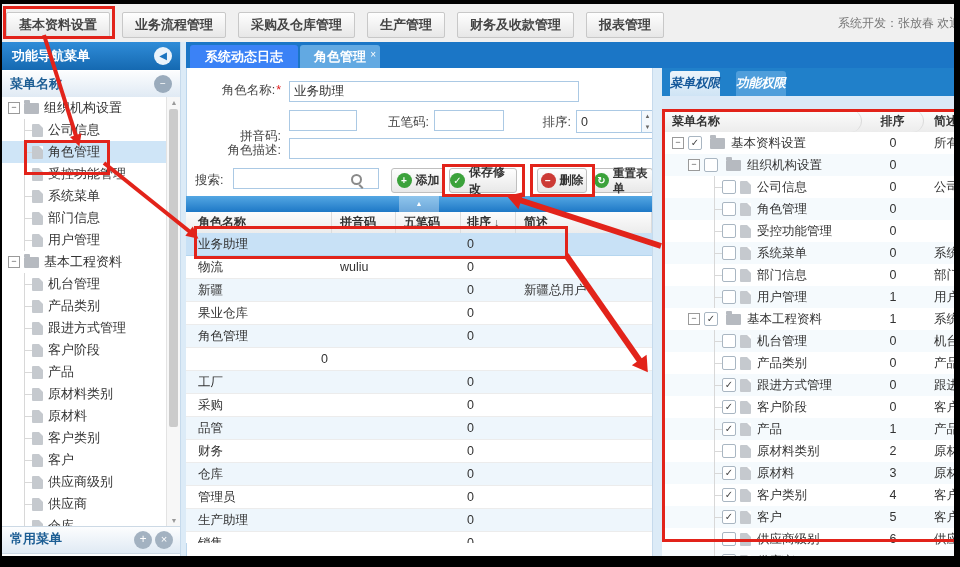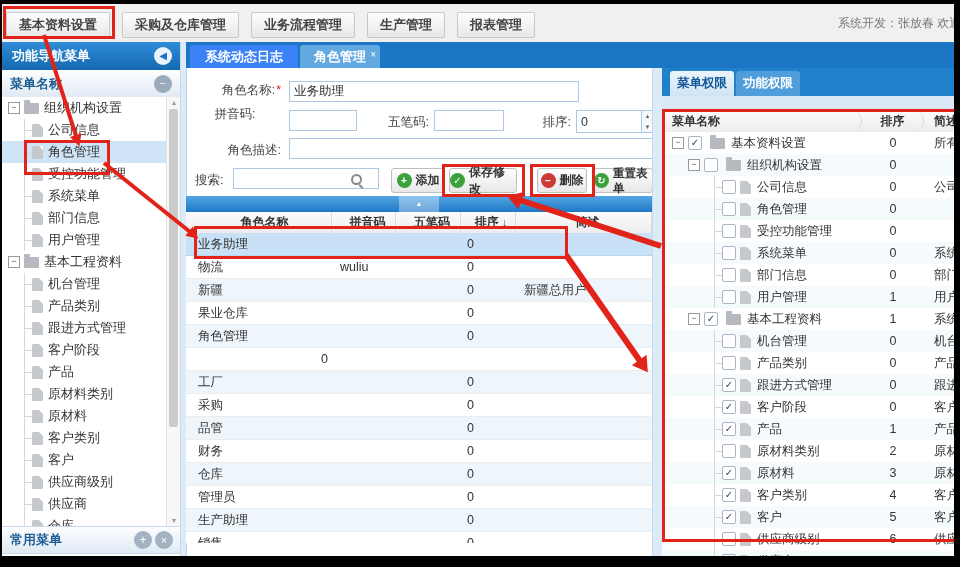--- a/index.html
+++ b/index.html
@@ -33,21 +33,21 @@
   .conn:before{content:"";position:absolute;left:6px;top:0;height:22px;border-left:1px solid #d8d8d8;}
   .conn:after{content:"";position:absolute;left:6px;top:11px;width:8px;border-top:1px solid #d8d8d8;}
   .ico-folder{width:15px;height:11px;background:#b6bac0;border-radius:1px;position:relative;flex:none;margin-left:4px;}
   .ico-folder:before{content:"";position:absolute;left:0;top:-3px;width:6px;height:3px;background:#b6bac0;border-radius:1px 1px 0 0;}
   .ico-page{width:11px;height:13px;background:#c5c9ce;border-radius:1px;position:relative;flex:none;}
   .ico-page:after{content:"";position:absolute;right:0;top:0;border-left:4px solid transparent;border-top:4px solid #fff;}
   #s-scroll{left:166px;top:97px;width:14px;height:429px;background:#f7f7f7;border-left:1px solid #e3e3e3;}
   #s-scroll .ar{position:absolute;left:0;width:14px;text-align:center;font-size:7px;color:#999;}
   #s-thumb{position:absolute;left:2px;top:12px;width:9px;height:318px;background:#cbcbcb;border-radius:2px;}
   #s-foot{left:2px;top:526px;width:178px;height:26px;background:linear-gradient(#fcfdfe,#e0eaf4);
-          border-top:1px solid #ccd9e5;border-bottom:1px solid #ccd9e5;}
+          border-top:1px solid #ccd9e5;border-bottom:1px solid #ccd9e5;font-family:Liberation Mono, monospace;}
   #s-add{right:28px;top:4px;background:#a3b2c1;color:#fff;font-size:12px;}
   #s-close{right:7px;top:4px;background:#a3b2c1;color:#fff;font-size:11px;}
   #vsplit-l{left:180px;top:42px;width:6px;height:514px;background:#dcebf7;border-left:1px solid #c6daec;border-right:1px solid #c6daec;}
   
   #tabbar{left:186px;top:42px;width:768px;height:26px;background:#1b76c6;}
   .mtab{position:absolute;top:3px;height:23px;line-height:23px;text-align:center;color:#fff;font-weight:bold;
         font-size:13px;border-radius:3px 3px 0 0;cursor:pointer;}
   #mtab1{left:4px;width:108px;background:#3b82f6;}
   #mtab2{left:114px;width:80px;background:#62a9e2;}
   #mtab2 .x{position:absolute;right:4px;top:-2px;font-size:10px;font-weight:normal;}
@@ -71,37 +71,37 @@
   .cico{width:15px;height:15px;border-radius:50%;color:#fff;font-size:10px;line-height:15px;text-align:center;font-weight:bold;flex:none;}
   .cico.green{background:#3ba23b;}
   .cico.red{background:#cc3a35;}
   
   #hsplit{left:186px;top:196px;width:466px;height:16px;background:linear-gradient(#54a7e3,#1e78c6);}
   #hsplit .handle{position:absolute;left:50%;margin-left:-20px;width:40px;height:16px;background:rgba(255,255,255,.35);
                   text-align:center;font-size:7px;color:#fff;line-height:16px;cursor:pointer;}
   
   #ghead{left:186px;top:212px;width:466px;height:21px;display:flex;background:linear-gradient(#fcfcfc,#ececec);
          border-bottom:1px solid #c9c9c9;font-size:12px;font-weight:bold;color:#333;line-height:21px;}
-  #ghead .hc{border-right:1px solid #dcdcdc;box-sizing:border-box;overflow:hidden;white-space:nowrap;text-align:center;}
+  #ghead .hc{border-right:1px solid #dcdcdc;box-sizing:border-box;overflow:hidden;white-space:nowrap;}
   #gbody{left:186px;top:233px;width:466px;height:310px;overflow:hidden;}
   .grow{height:22px;display:flex;font-size:12.5px;color:#333;border-bottom:1px solid #ececec;cursor:pointer;background:#fff;}
   .grow.stripe{background:#eef6fc;}
   .grow.sel{background:#c8e1f6;border-bottom:1px solid #b5d6ef;}
   .gc{box-sizing:border-box;overflow:hidden;white-space:nowrap;line-height:22px;}
   .c1{width:146px;padding-left:12px;}
   .c2{width:64px;padding-left:8px;}
   .c3{width:65px;padding-left:8px;}
   .c4{width:55px;padding-left:6px;}
   .c5{width:136px;padding-left:8px;}
   .sorticon{font-size:11px;color:#555;margin-left:3px;font-weight:normal;}
   
   #vsplit-r{left:652px;top:68px;width:10px;height:488px;background:#dcebf7;border-left:1px solid #c6daec;border-right:1px solid #c6daec;}
   #rtabs{left:662px;top:68px;width:292px;height:28px;background:#2080ca;}
-  .rtab{position:absolute;top:3px;height:25px;line-height:25px;width:64px;text-align:center;font-size:12.5px;
-        font-weight:bold;border-radius:3px 3px 0 0;cursor:pointer;}
+  .rtab{position:absolute;top:3px;height:25px;line-height:25px;width:50px;text-align:center;font-size:12.5px;
+        font-weight:bold;border-radius:3px 3px 0 0;cursor:pointer;font-style:italic;}
   #rtab1{left:8px;background:linear-gradient(#ecf4fb,#cfe4f5);color:#15589a;}
   #rtab2{left:74px;background:#4f9edb;color:#fff;}
   #rgap{left:662px;top:96px;width:292px;height:14px;background:#dbe9f7;}
   #rhead{left:662px;top:110px;width:292px;height:22px;overflow:hidden;}
   #rhead .inner, .rrow{display:flex;width:360px;}
   #rhead .inner{background:linear-gradient(#fcfcfc,#ececec);border-bottom:1px solid #c9c9c9;height:22px;
                 font-size:12px;font-weight:bold;color:#333;line-height:22px;}
   #rhead .hc{border-right:1px solid #dcdcdc;box-sizing:border-box;border-radius:11px;}
   #rbody{left:662px;top:132px;width:292px;height:424px;overflow:hidden;background:#fff;}
   .rrow{height:22px;font-size:12.5px;color:#333;align-items:center;background:#fff;cursor:pointer;}
@@ -121,23 +121,24 @@
   .frame{position:absolute;background:#000;z-index:50;}
 </style>
 </head>
 <body>
 
 <div id="base" class="abs"></div>
 
 <div id="topbar" class="abs">
   <div id="top-menus">
       <div class="topbtn">基本资料设置</div>
+      <div class="topbtn">业务流程管理</div>
       <div class="topbtn">采购及仓库管理</div>
-      <div class="topbtn">业务流程管理</div>
       <div class="topbtn">生产管理</div>
+      <div class="topbtn">财务及收款管理</div>
       <div class="topbtn">报表管理</div>
     </div>
 </div>
 <div id="sysinfo" class="abs">系统开发：张放春 欢迎您</div>
 
 <div id="s-header" class="abs">
   <span class="ttl">功能导航菜单</span>
   <span id="s-collapse" class="circ">◀</span>
 </div>
 <div id="s-sub" class="abs">
@@ -264,21 +265,21 @@
     <span>角色管理</span>
     <span class="x">×</span>
   </div>
 </div>
 
 <div id="main" class="abs">
   <div class="flabel" style="left:2px;top:14px;">
     <span>角色名称:</span><span class="req">*</span>
   </div>
   <input class="fld" style="left: 102px; top: 13px; width: 280px;" value="业务助理">
-  <div class="flabel" style="left:2px;top:38px;text-align:center;">拼音码:</div>
+  <div class="flabel" style="left:2px;top:60px;">拼音码:</div>
   <input class="fld" style="left: 102px; top: 42px; width: 58px;" value="">
   <div class="flabel" style="left:150px;top:46px;">五笔码:</div>
   <input class="fld" style="left: 247px; top: 42px; width: 60px;" value="">
   <div class="flabel" style="left:292px;top:46px;">排序:</div>
   <div id="spinwrap" class="abs">
     <input value="0" style="">
     <div id="spin">
       <div>▲</div>
       <div>▼</div>
     </div>

